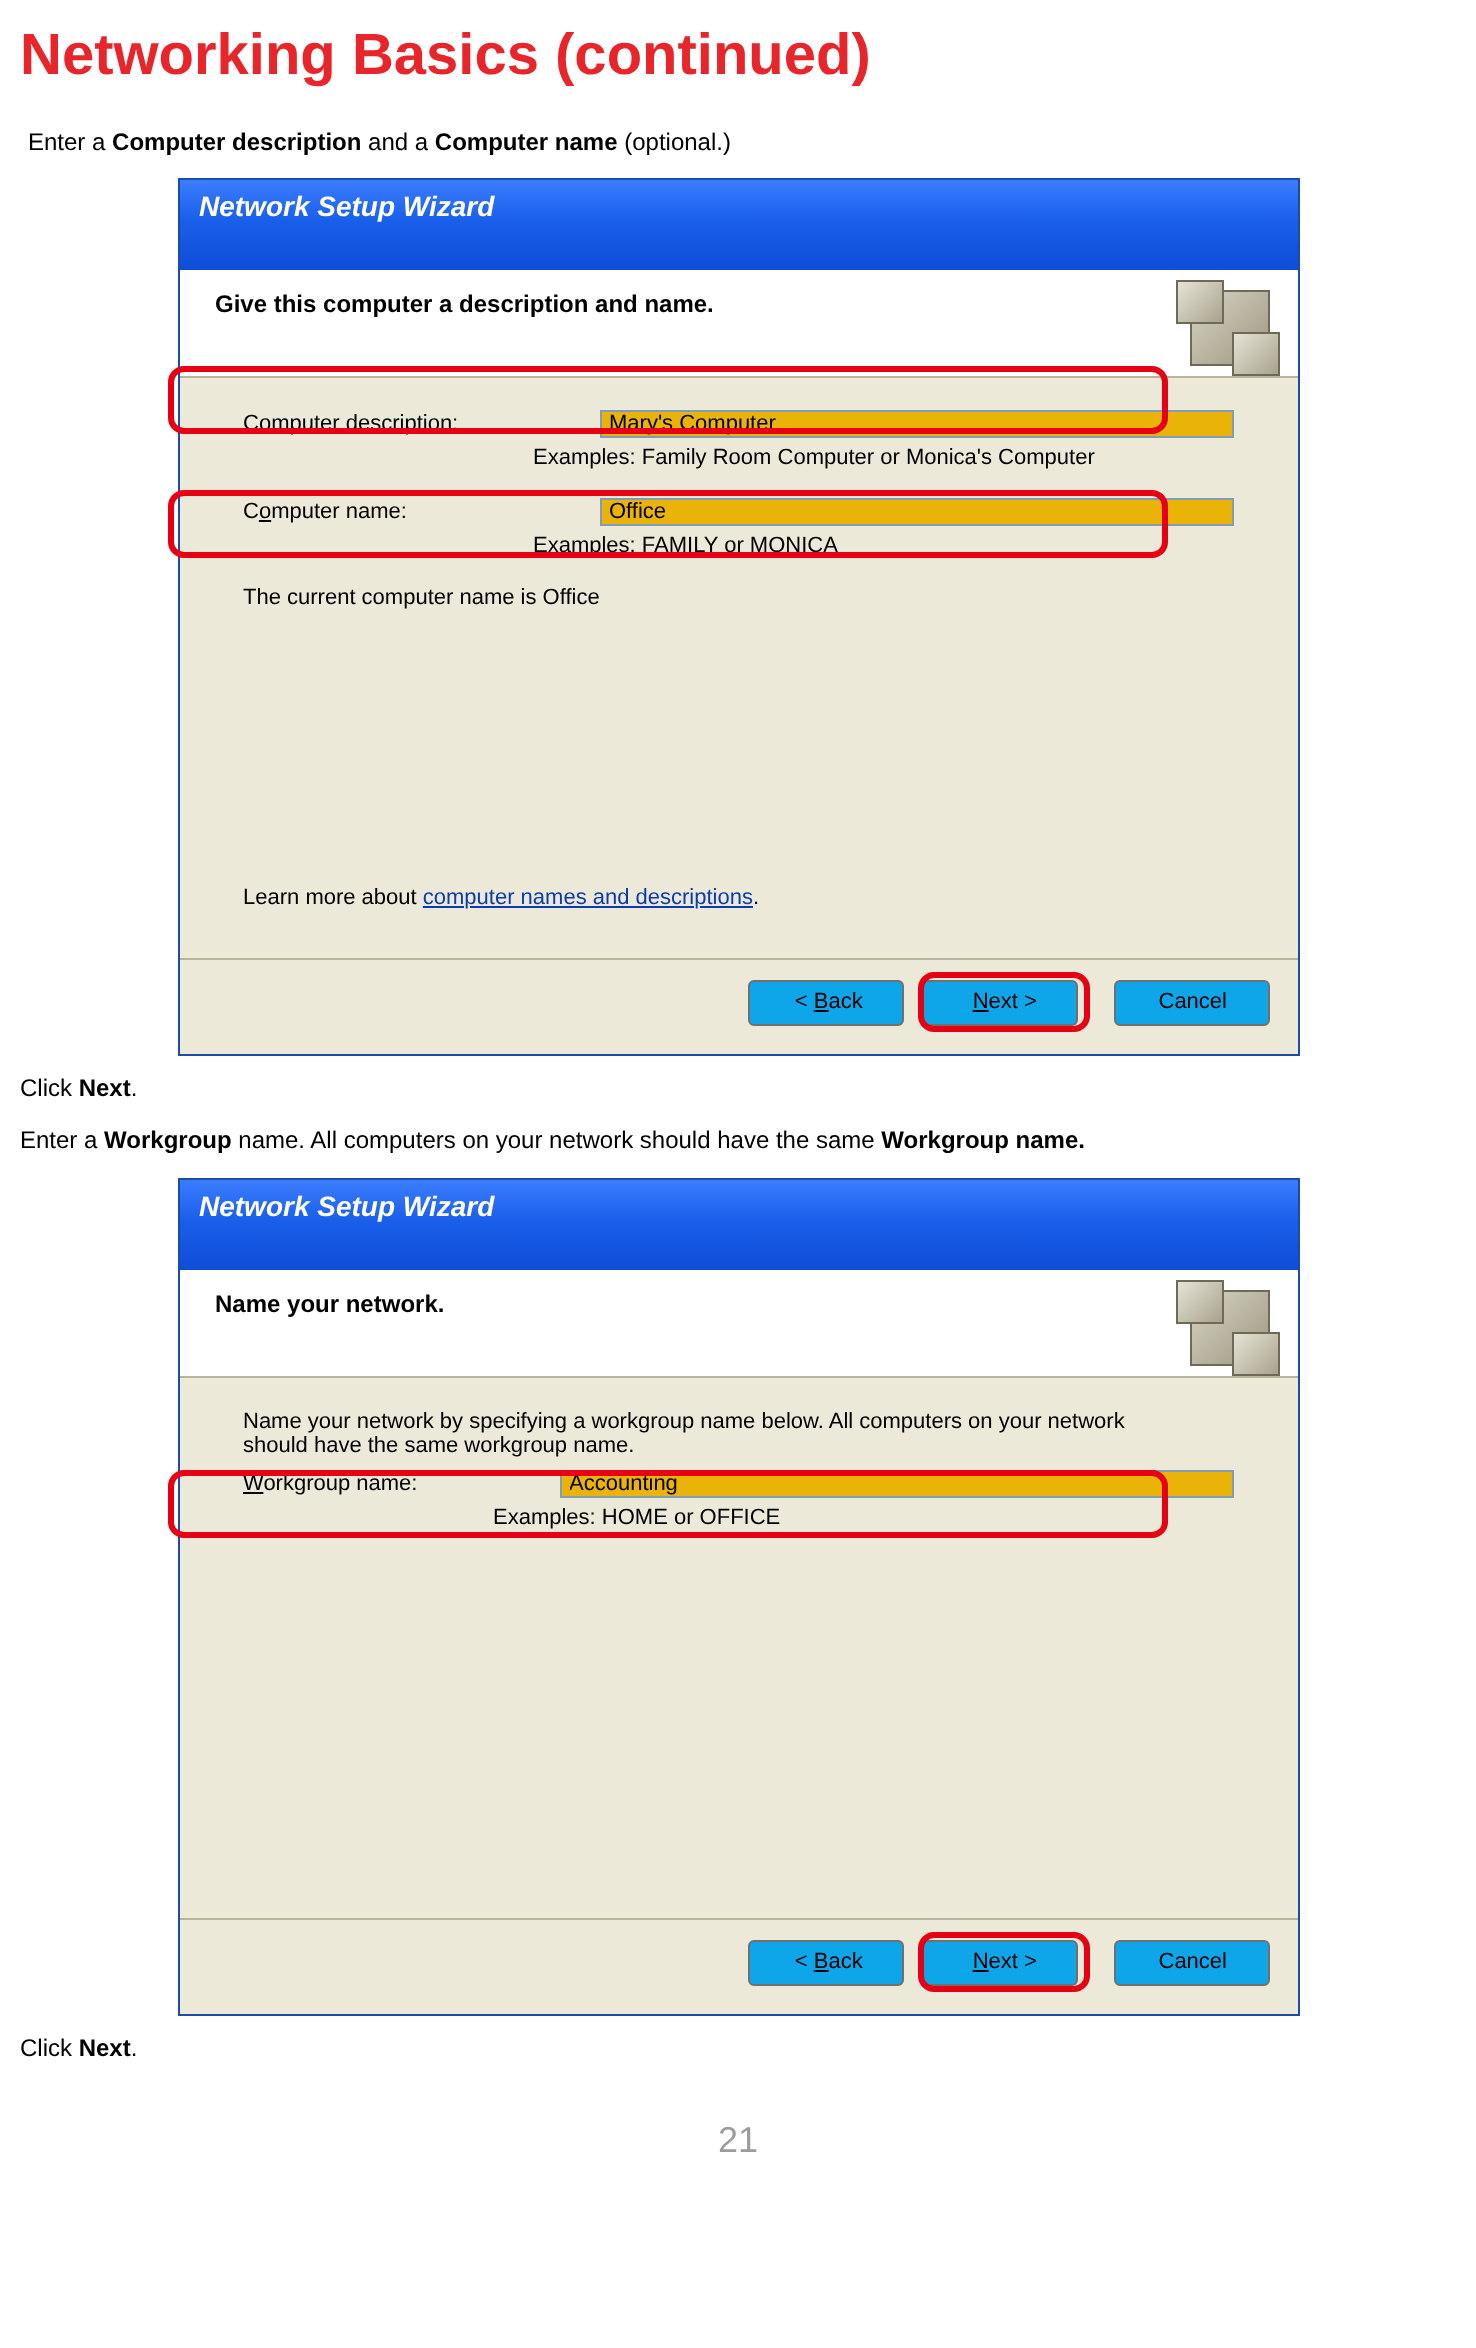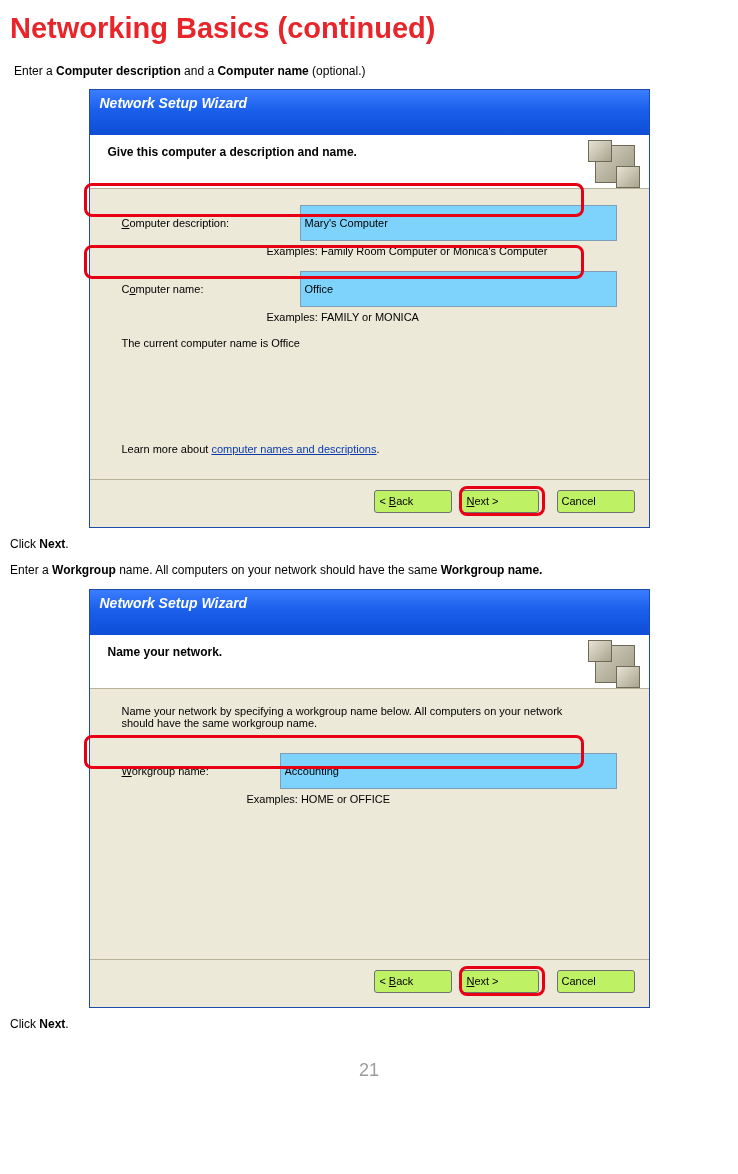--- a/index.html
+++ b/index.html
@@ -93,22 +93,22 @@
     margin-bottom: 4px;
     gap: 33px;
   }
   .form-row .lbl {
     width: 145px;
     color: #000;
   }
   .form-row .lbl .ul { text-decoration: underline; }
   .form-row .field {
     flex: 1;
-    height: 36px;
-    background: #7dd3fc;
+    height: 14px;
+    background: #eab308;
     border: 1px solid #7f9db9;
     padding: 2px 4px;
     font-size: 11px;
     font-family: Tahoma, Arial, sans-serif;
   }
   .example {
     margin-left: 145px;
     margin-bottom: 14px;
     color: #000;
     font-size: 11px;
@@ -130,28 +130,28 @@
   .sep { height: 1px; background: #b7b39b; }
   .button-row {
     padding: 10px 14px 14px 0;
     text-align: right;
   }
   .btn {
     display: inline-block;
     min-width: 78px;
     height: 23px;
     line-height: 21px;
-    text-align: left;
+    text-align: right;
     font-size: 11px;
     font-family: Tahoma, Arial, sans-serif;
-    background: #bef264;
+    background: #0ea5e9;
     border: 1px solid #707070;
     border-radius: 3px;
     margin-left: 6px;
-    padding: 0 4px;
+    padding: 0 20px;
     vertical-align: middle;
   }
   .btn .ul { text-decoration: underline; }
 
   .hl {
     position: absolute;
     border: 3px solid #e70013;
     border-radius: 8px;
     pointer-events: none;
   }
@@ -212,21 +212,21 @@
 </p>
 
 <div class="wizard" style="position:relative;">
   <div class="titlebar">Network Setup Wizard</div>
   <div class="header-band">
     <div class="hdr">Name your network.</div>
     <div class="header-icon"></div>
   </div>
   <div class="body-area short">
 
-    <div style="margin-bottom:24px; max-width:470px;">Name your network by specifying a workgroup name below. All computers on your network should have the same workgroup name.</div>
+    <div style="margin-bottom:6px; max-width:470px;">Name your network by specifying a workgroup name below. All computers on your network should have the same workgroup name.</div>
 
     <div class="form-row">
       <div class="lbl" style="width:125px;"><span class="ul">W</span><span>orkgroup name:</span></div>
       <input class="field" type="text" value="Accounting" style="">
     </div>
     <div class="example" style="margin-left:125px;">Examples: HOME or OFFICE</div>
 
     <div class="hl" style="left:-6px; top:46px; width:500px; height:34px;"></div>
   </div>
   <div class="sep"></div>

